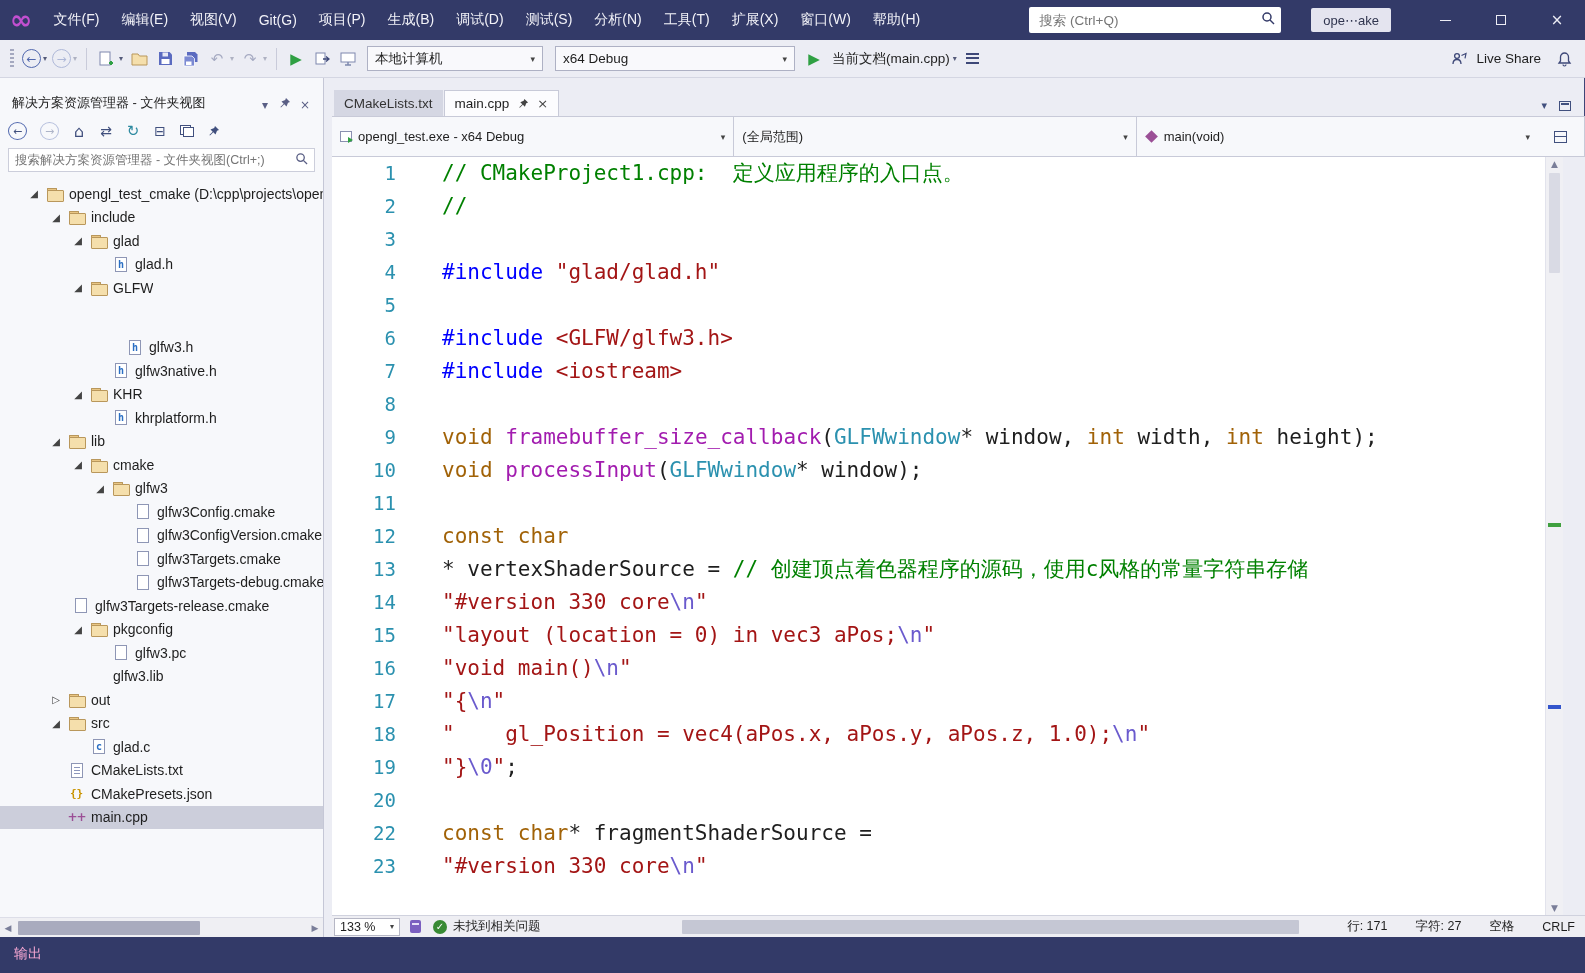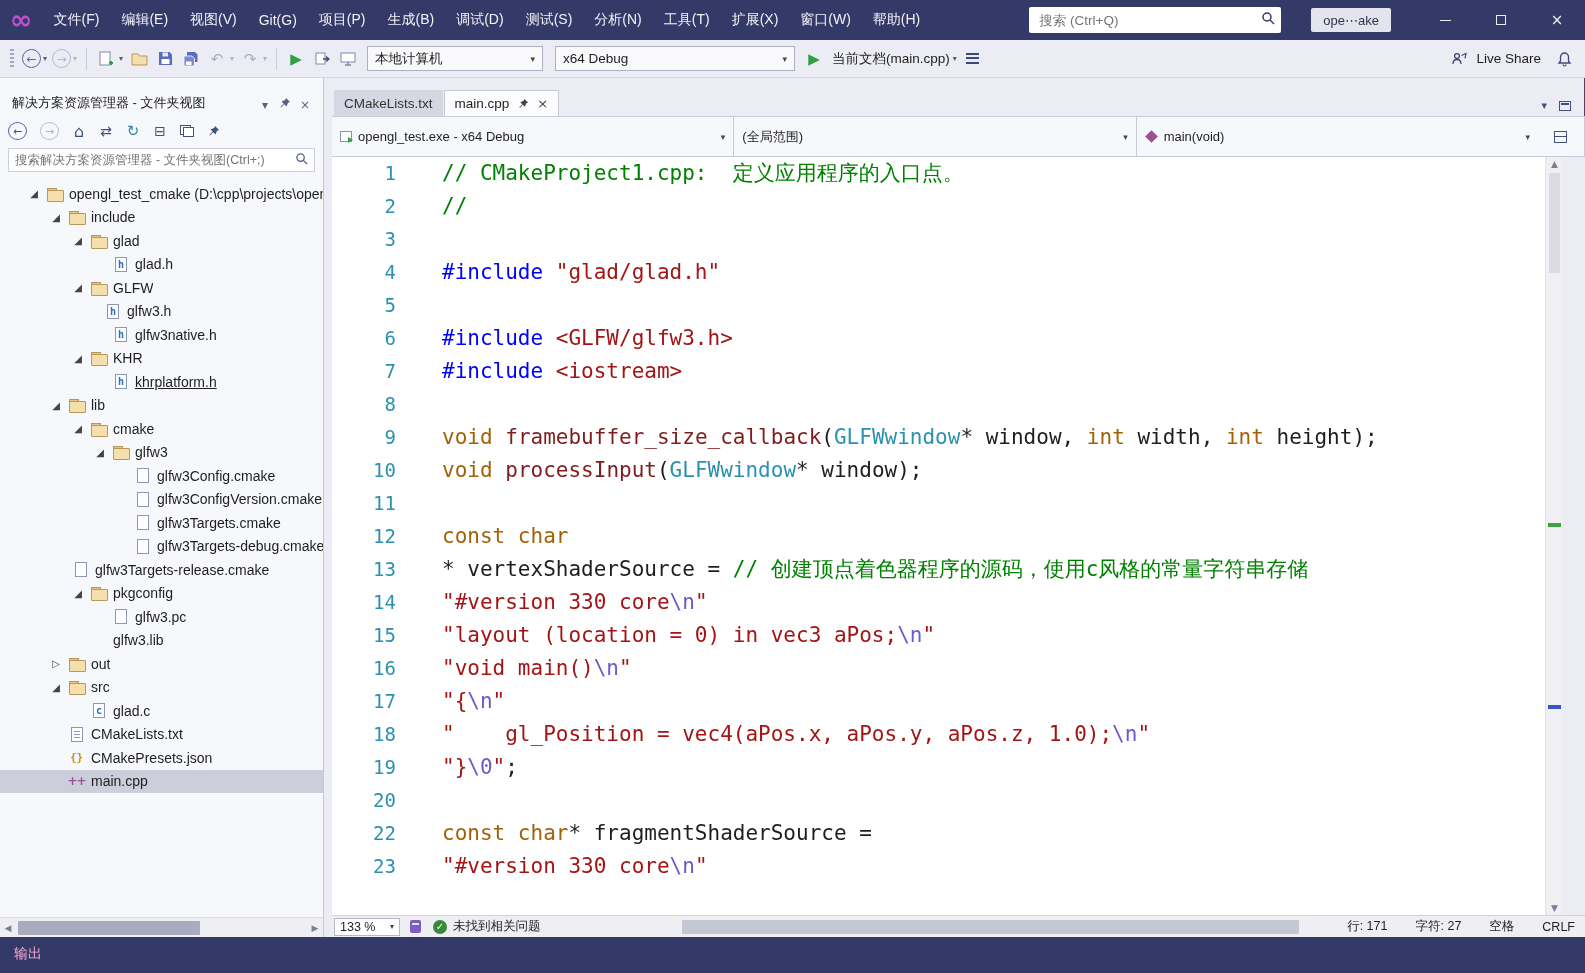--- a/index.html
+++ b/index.html
@@ -101,21 +101,21 @@
   .code{position:absolute;left:0;top:0;right:44px;bottom:0;font-family:"DejaVu Sans Mono","Liberation Mono",monospace;font-size:21px}
   .cl{height:33px;line-height:33px;white-space:pre;display:flex}
   .ln{width:64px;flex:none;text-align:right;color:#2B91AF;font-size:19px}
   .lc{padding-left:46px}
   .tok-com{color:#008000}
   .tok-kw{color:#a16207}
   .tok-pp{color:#0000FF}
   .tok-str{color:#A31515}
   .tok-esc{color:#6A5ACD}
   .tok-type{color:#2B91AF}
-  .tok-fn{color:#7f1d1d}
+  .tok-fn{color:#a21caf}
   .tok-pl{color:#1E1E1E}
   .vscroll{position:absolute;right:22px;top:0;bottom:0;width:18px;background:#F0F0F4;border-left:1px solid #E2E3EC}
   .vs-arrow{position:absolute;left:0;right:0;text-align:center;font-size:9px;color:#7A7E99;font-family:"DejaVu Sans",sans-serif}
   .vs-thumb{position:absolute;left:3px;right:3px;top:16px;height:100px;background:#D9DAE4;border-radius:1px}
   .mark{position:absolute;left:2px;right:2px;height:4px}
   .right-strip{position:absolute;right:0;top:0;bottom:0;width:22px;background:#ECEDF4}
 
   .editor-status{height:22px;background:#EEEEF3;border-top:1px solid #D0D2DE;display:flex;align-items:center;font-size:12.5px;flex:none;padding:0 10px 0 2px}
   .zoom-combo{width:66px;height:18px;background:#fff;border:1px solid #B6B7C5;display:flex;align-items:center;justify-content:space-between;padding:0 5px;margin-right:10px}
   .zoom-combo .dd-arrow{font-size:8px;color:#444;font-family:"DejaVu Sans",sans-serif}
@@ -316,36 +316,36 @@
           <div class="tree-row" style="padding-left: 92px;">
             <span class="exp"></span>
             <span class="ic-doc" data-letter="h"></span>
             <span class="tree-label">glad.h</span>
           </div>
           <div class="tree-row" style="padding-left: 70px;">
             <span class="exp">◢</span>
             <span class="ic ic-folder"></span>
             <span class="tree-label">GLFW</span>
           </div>
-          <div class="tree-row" style="padding-left: 84px;">
+          <div class="tree-row" style="padding-left: 106px; margin-top: 36px;">
             <span class="exp"></span>
             <span class="ic-doc" data-letter="h"></span>
             <span class="tree-label">glfw3.h</span>
           </div>
           <div class="tree-row" style="padding-left: 92px;">
             <span class="exp"></span>
             <span class="ic-doc" data-letter="h"></span>
             <span class="tree-label">glfw3native.h</span>
           </div>
           <div class="tree-row" style="padding-left: 70px;">
             <span class="exp">◢</span>
             <span class="ic ic-folder"></span>
             <span class="tree-label">KHR</span>
           </div>
-          <div class="tree-row" style="padding-left: 92px; text-decoration: underline;">
+          <div class="tree-row" style="padding-left: 92px;">
             <span class="exp"></span>
             <span class="ic-doc" data-letter="h"></span>
             <span class="tree-label">khrplatform.h</span>
           </div>
           <div class="tree-row" style="padding-left: 48px;">
             <span class="exp">◢</span>
             <span class="ic ic-folder"></span>
             <span class="tree-label">lib</span>
           </div>
           <div class="tree-row" style="padding-left: 70px;">

